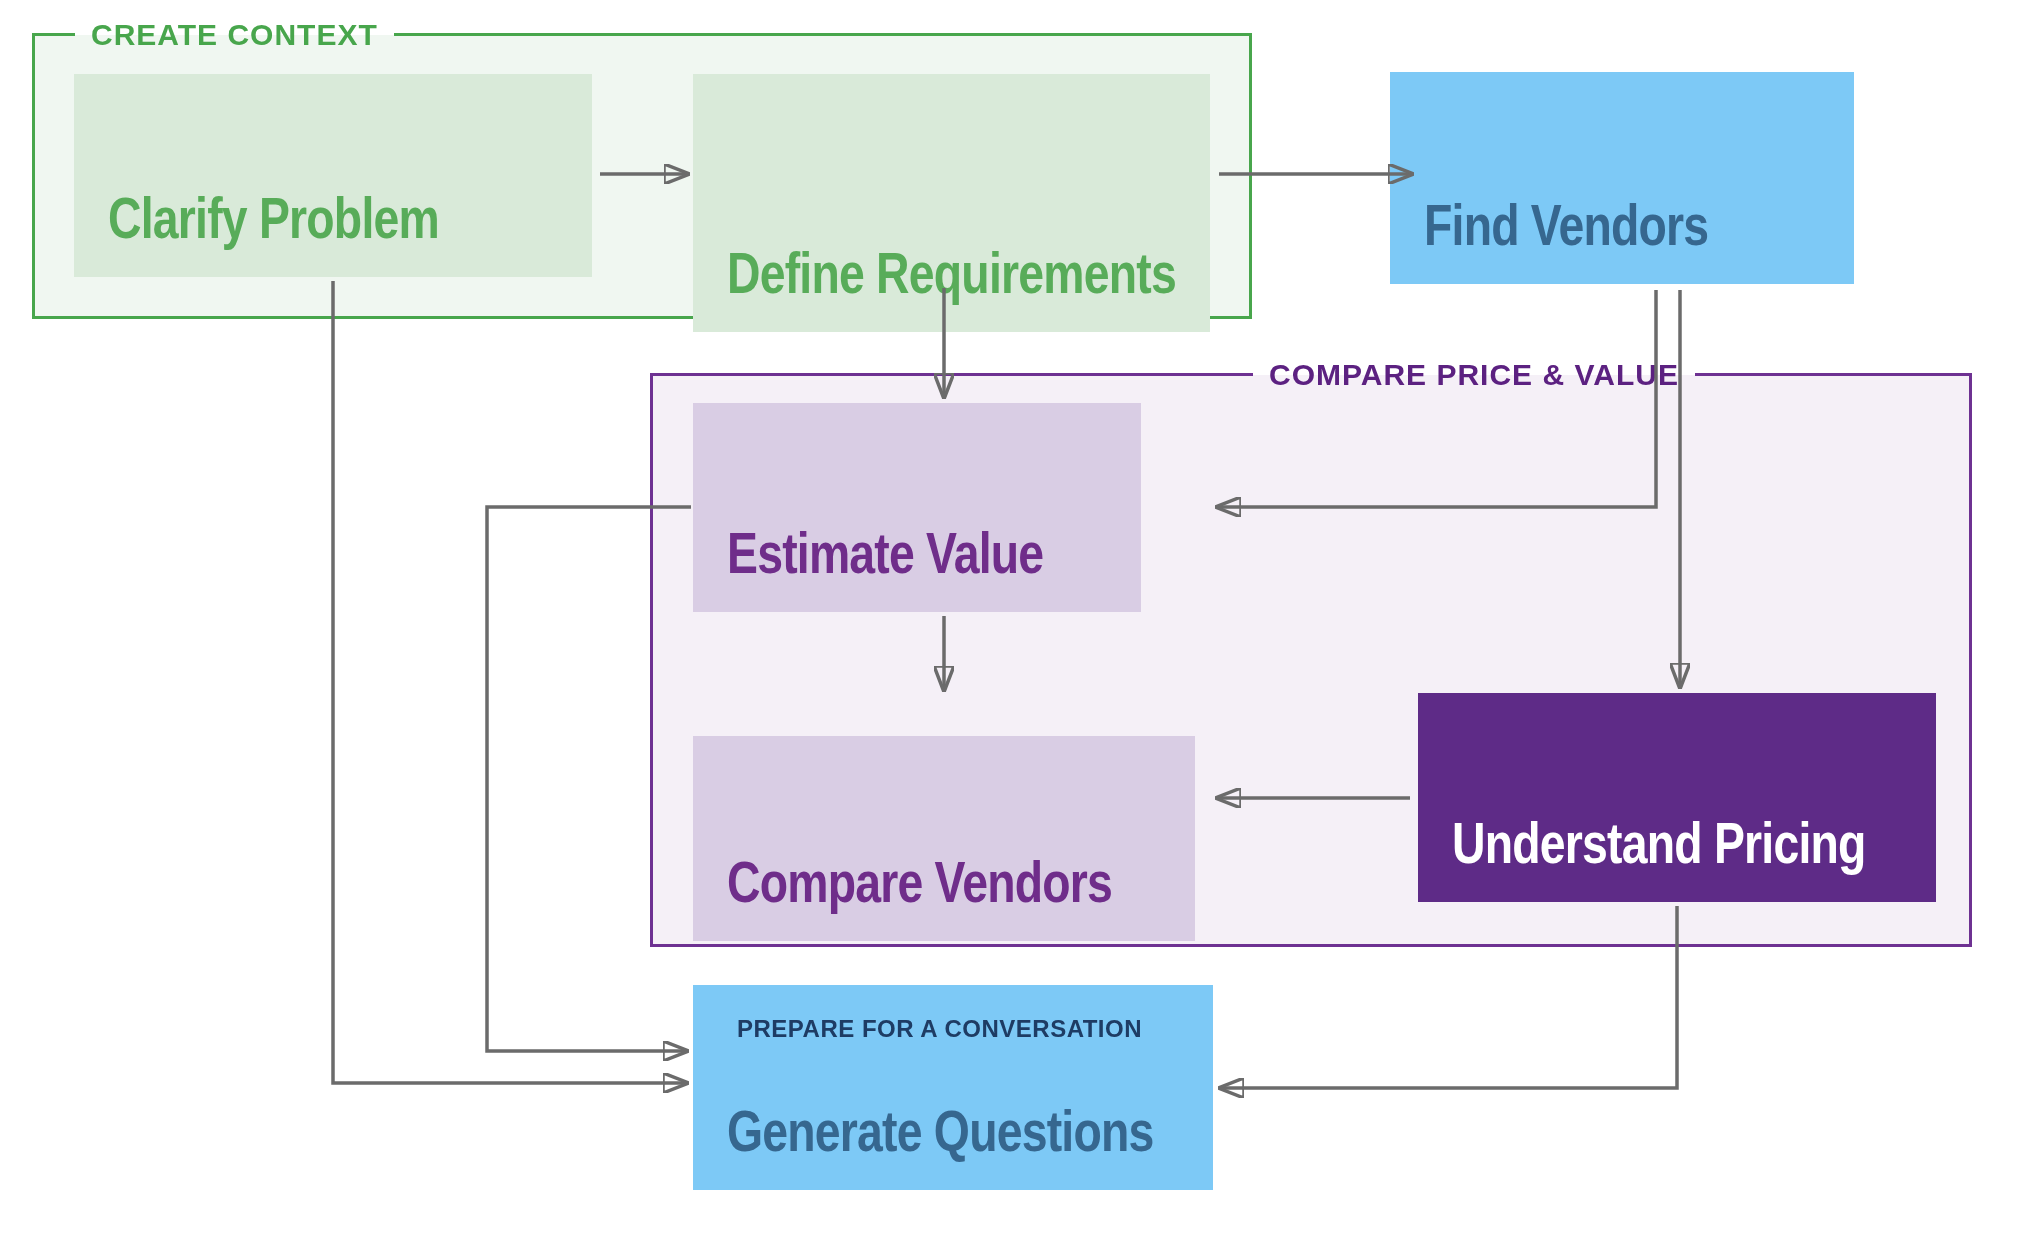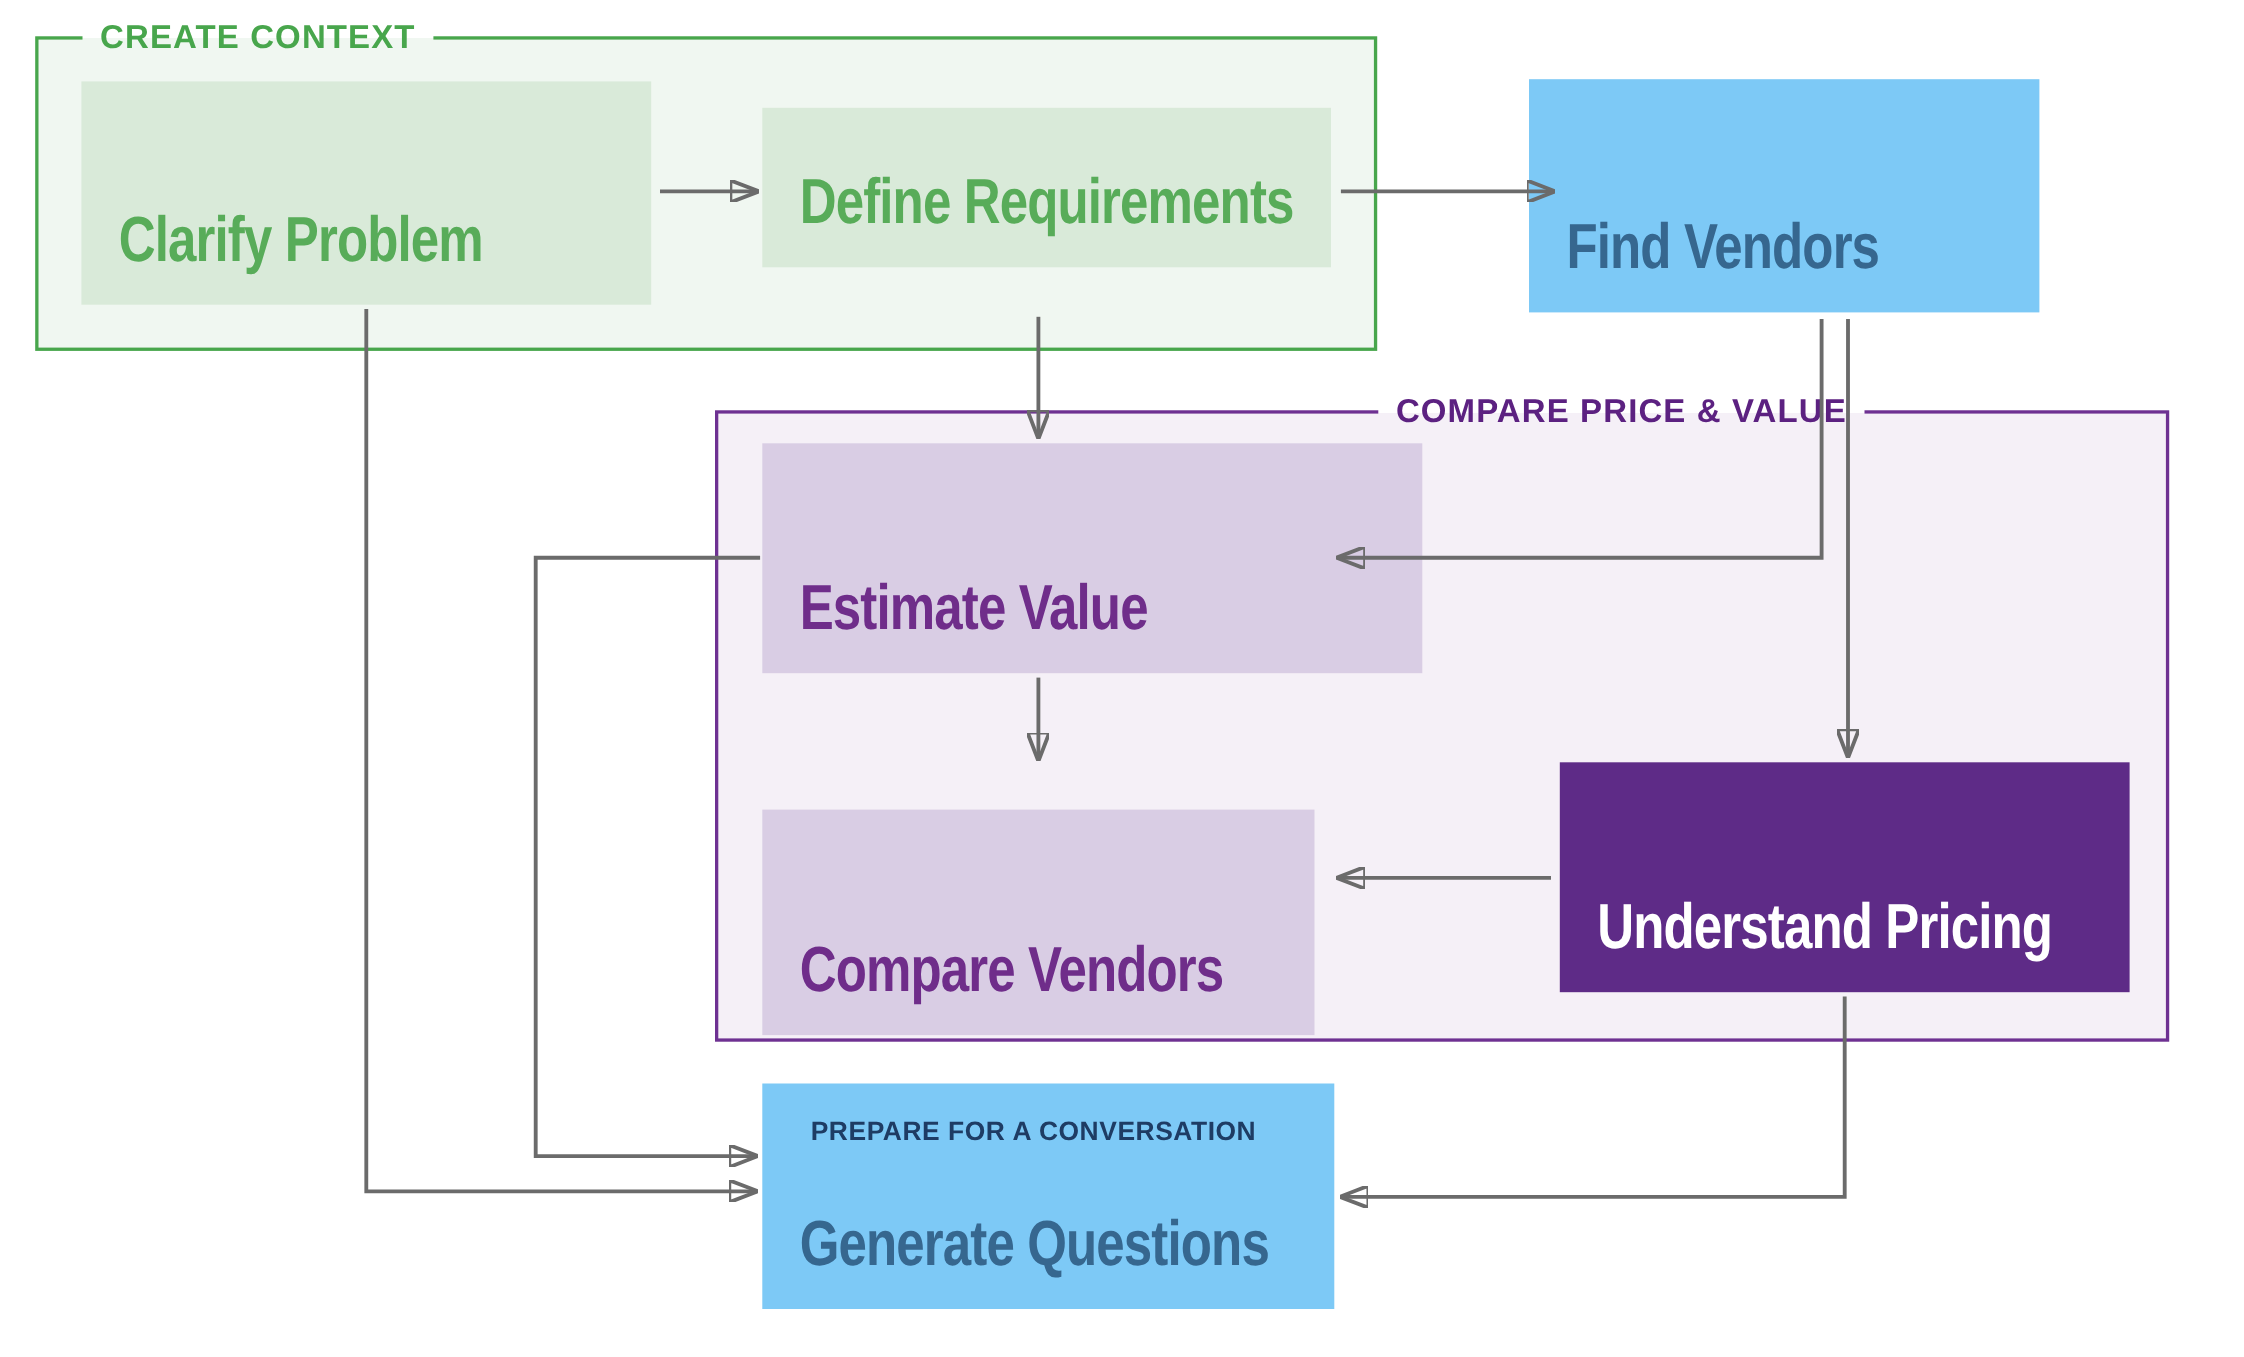--- a/index.html
+++ b/index.html
@@ -47,23 +47,23 @@
   }
 
   
   .node { position: absolute; box-sizing: border-box; padding-left: 37px; }
   .node-green    { background: #d9ead9; }
   .node-blue     { background: #7dc9f6; }
   .node-lavender { background: #d9cde4; }
   .node-darkpurple { background: #5e2b87; }
 
   #node-clarify-problem     { left: 74px;   top: 74px;  width: 518px; height: 203px; }
-  #node-define-requirements { left: 693px;  top: 74px;  width: 517px; height: 145px; margin-top: 24px; }
+  #node-define-requirements { left: 693px;  top: 74px;  width: 517px; height: 258px; }
   #node-find-vendors        { left: 1390px; top: 72px;  width: 464px; height: 212px; }
-  #node-estimate-value      { left: 693px;  top: 403px; width: 600px; height: 209px; text-decoration: underline; }
+  #node-estimate-value      { left: 693px;  top: 403px; width: 448px; height: 209px; text-decoration: underline; }
   #node-compare-vendors     { left: 693px;  top: 736px; width: 502px; height: 205px; }
   #node-understand-pricing  { left: 1418px; top: 693px; width: 518px; height: 209px; }
   #node-generate-questions  { left: 693px;  top: 985px; width: 520px; height: 205px; }
 
   .node-label {
     position: absolute;
     left: 34px;
     bottom: 26px;
     font-size: 58px;
     font-weight: 700;

